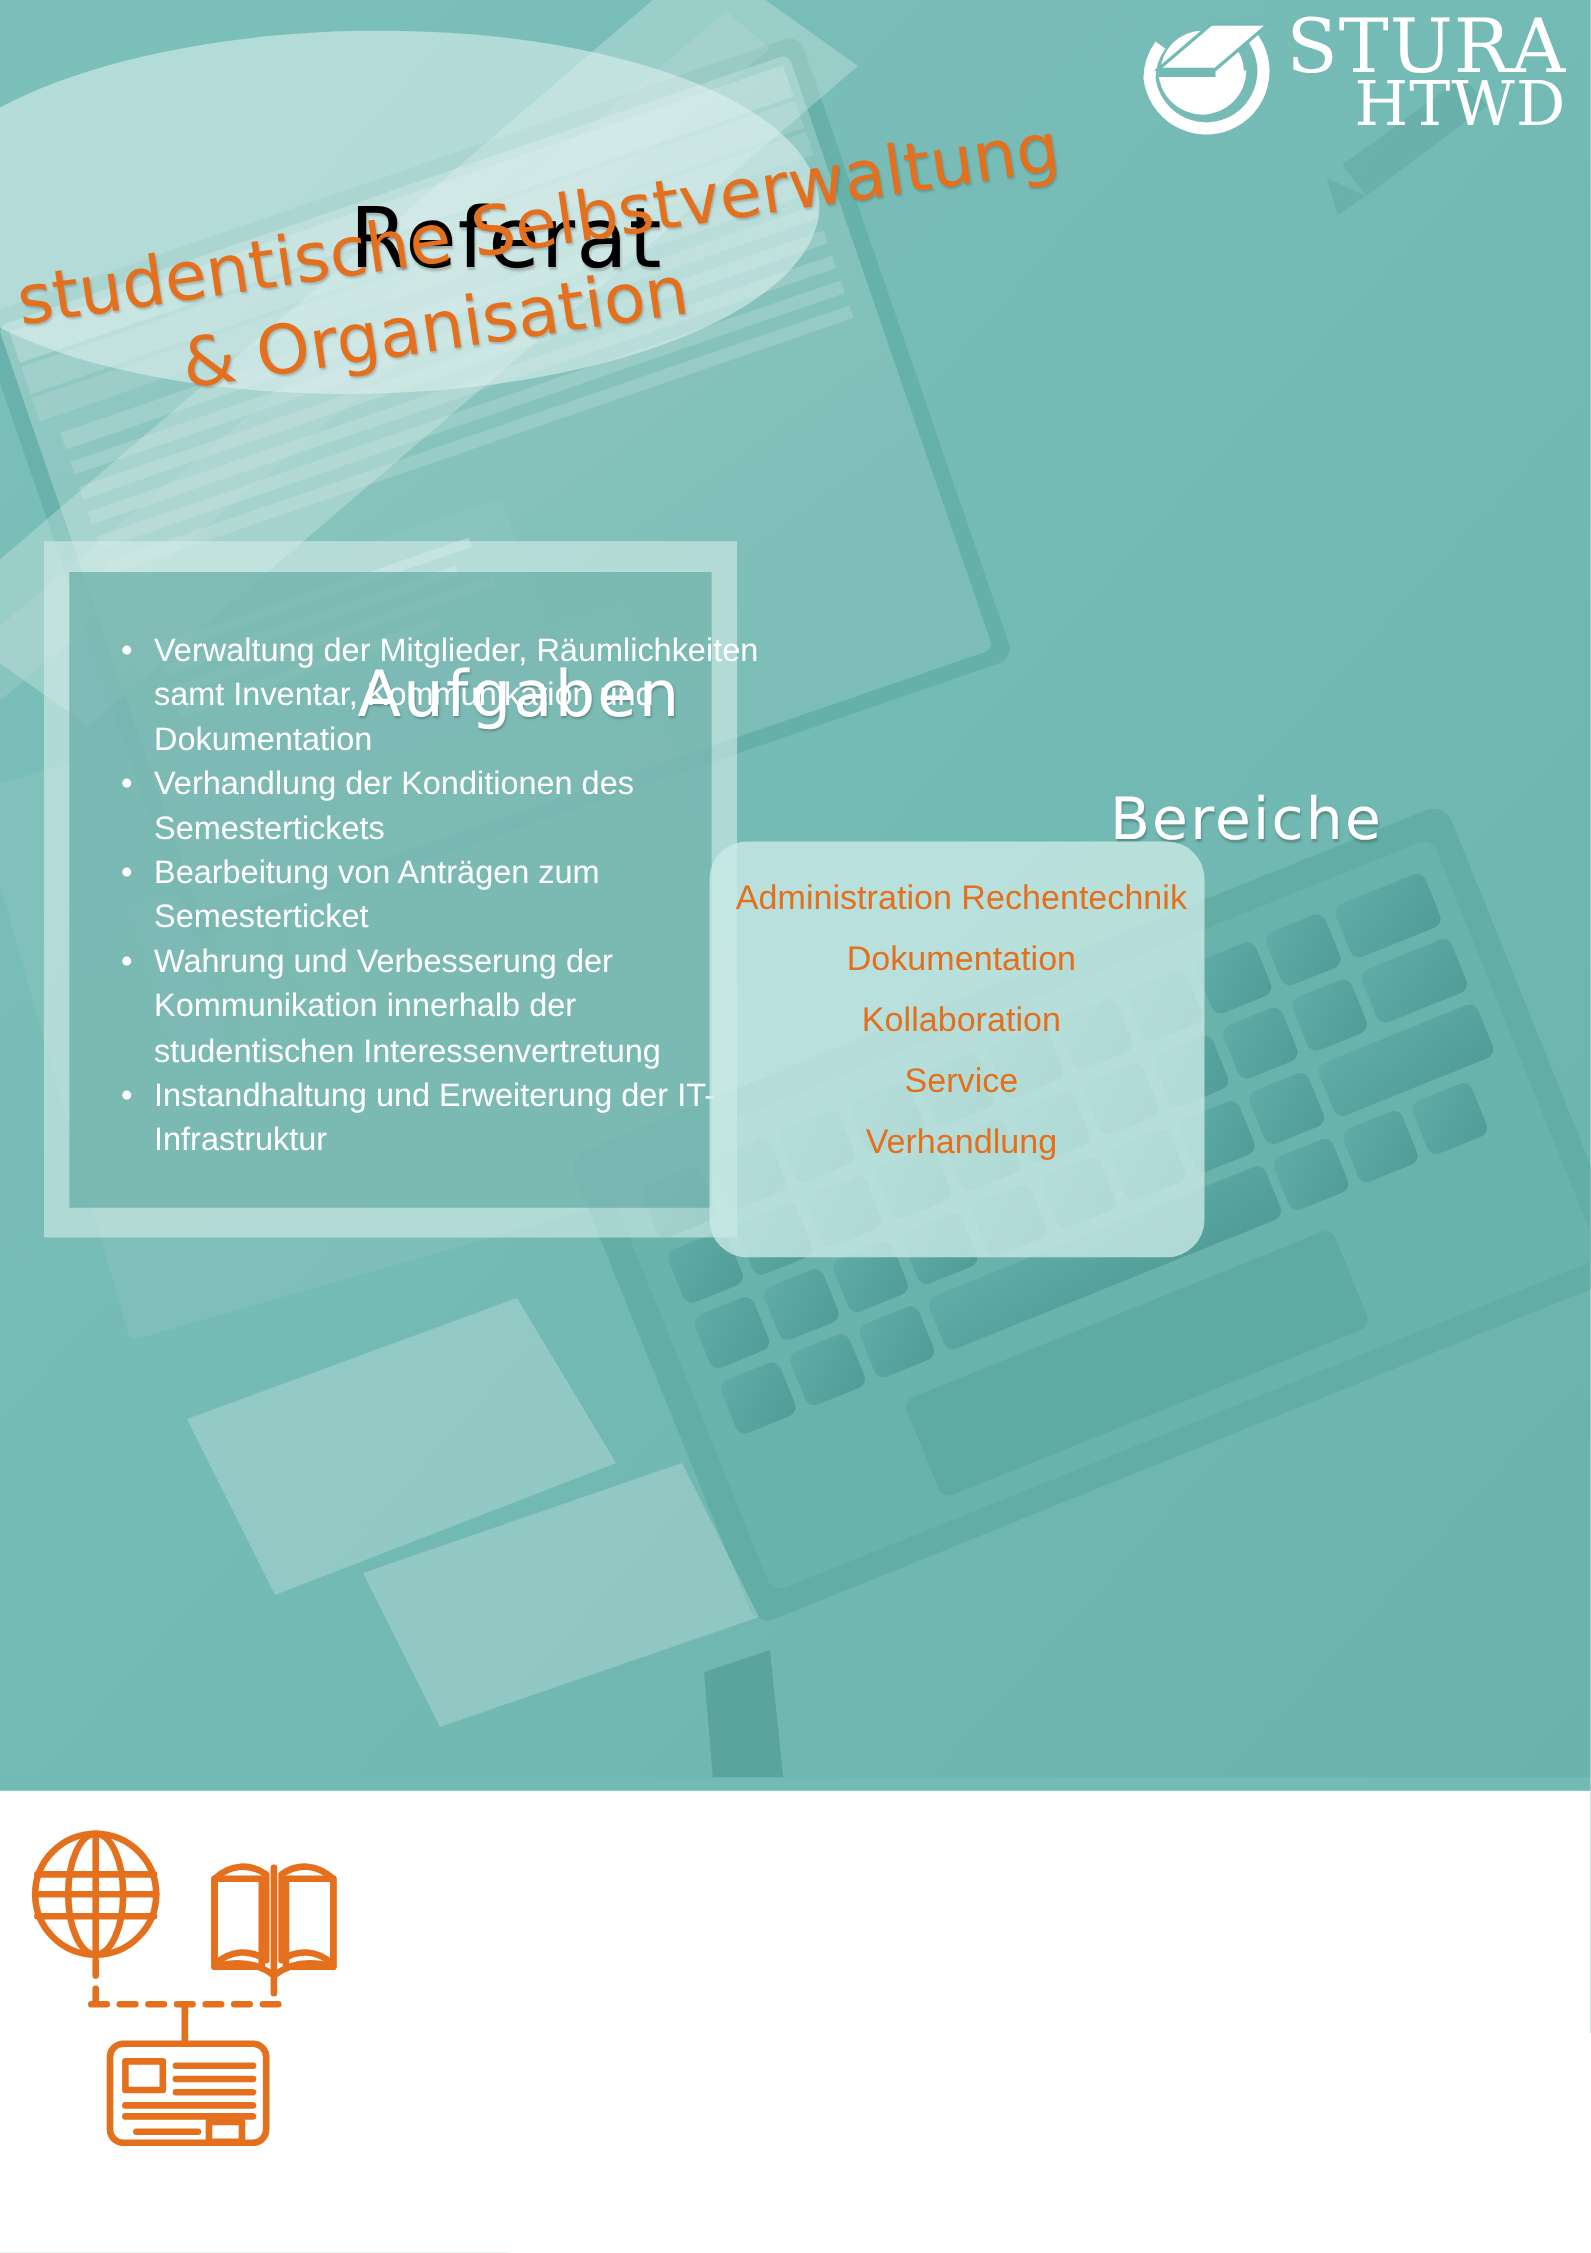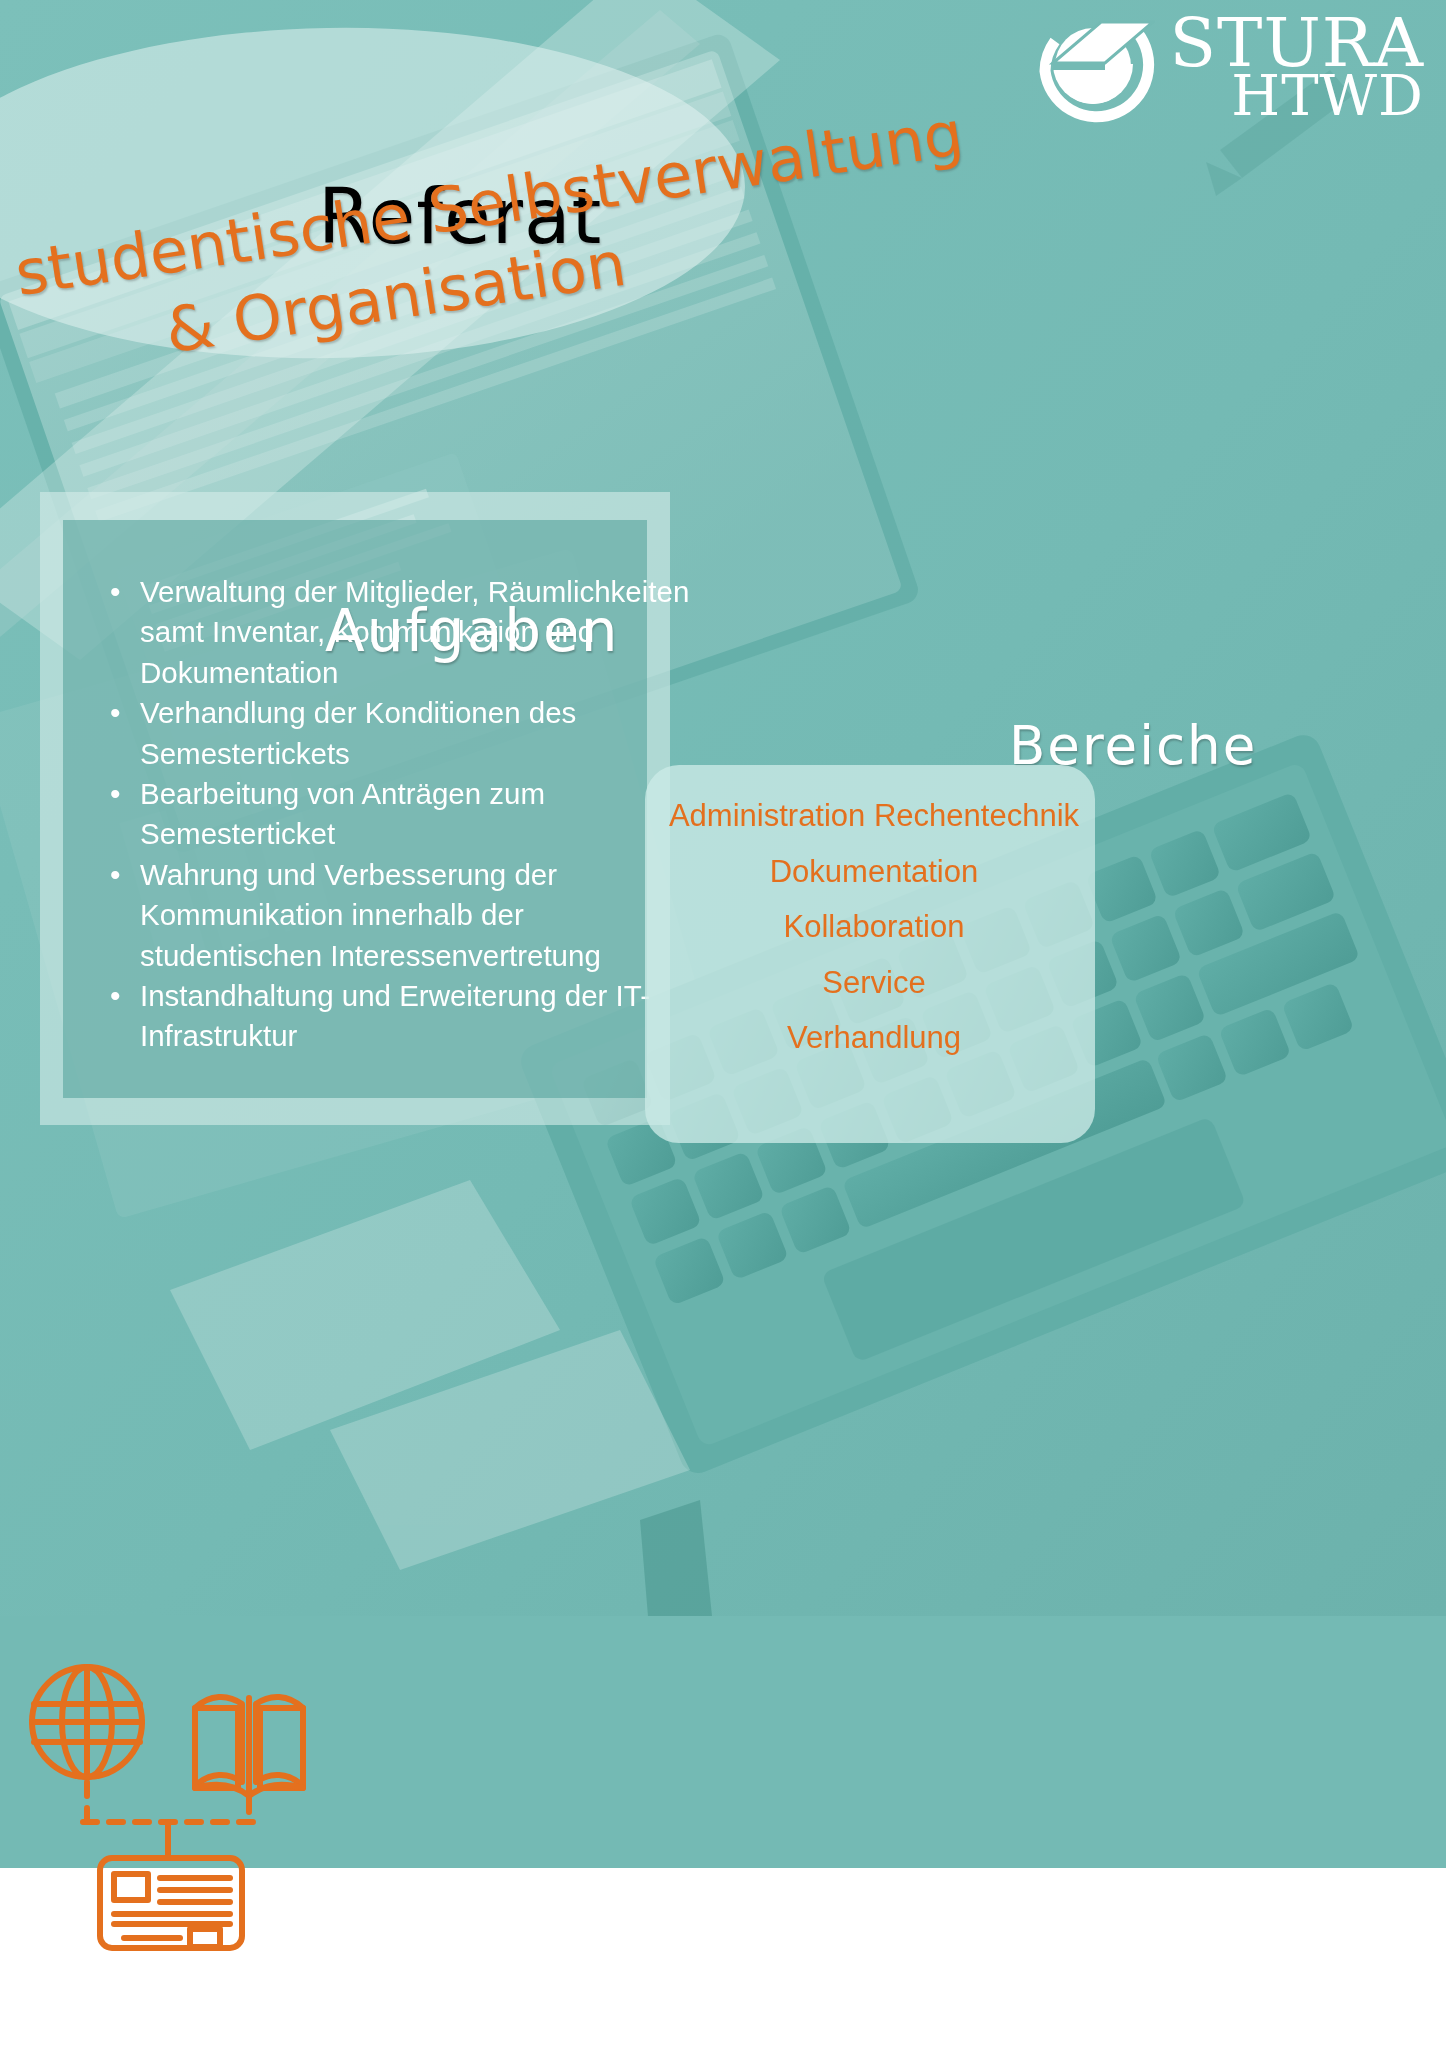--- a/index.html
+++ b/index.html
@@ -8,21 +8,21 @@
     background:#ffffff;
     font-family:"DejaVu Sans", sans-serif;
     overflow:hidden;
     position:relative;
   }
 
   
   #poster{position:absolute;inset:0;width:1446px;height:2048px;}
 
   .hero{
-    position:absolute;left:0;top:0;width:1446px;height:1868px;
+    position:absolute;left:0;top:0;width:1446px;height:1628px;
     background:#74bab4;
     overflow:hidden;
   }
 
   
   .photo{position:absolute;inset:0;opacity:1;}
   .photo svg{display:block;width:1446px;height:1616px;}
 
   
   .logo{

